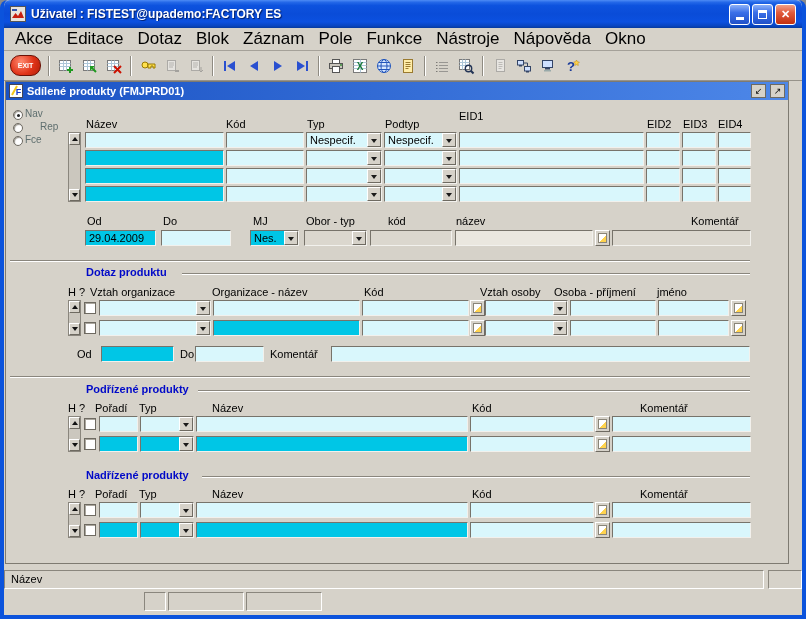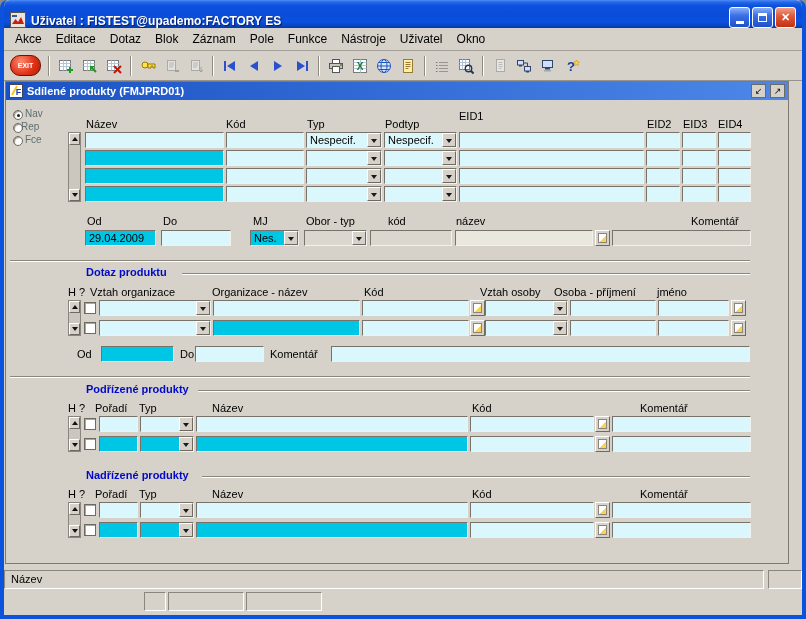--- a/index.html
+++ b/index.html
@@ -1,28 +1,28 @@
 <!DOCTYPE html>
 <html><head>
 <meta charset="utf-8">
 <style>
 *{margin:0;padding:0;box-sizing:border-box}
 body{background:#8a8a8a;font-family:"Liberation Sans",sans-serif}
 .screen{position:relative;width:806px;height:619px;background:#D6D2C9;border:4px solid #0B53DC;border-top:none;border-radius:8px 8px 0 0;overflow:hidden;font-family:"Liberation Sans",sans-serif}
 
-.titlebar{position:absolute;top:0;left:0;right:0;height:28px;border-radius:6px 6px 0 0;background:linear-gradient(180deg,#4E8CF5 0%,#2468E8 8%,#0D52DE 20%,#0A4CD8 50%,#0B50E0 78%,#0845C2 92%,#063A9E 100%);display:flex;align-items:flex-end;padding:0 6px;gap:5px}
+.titlebar{position:absolute;top:0;left:0;right:0;height:28px;border-radius:6px 6px 0 0;background:linear-gradient(180deg,#4E8CF5 0%,#2468E8 8%,#0D52DE 20%,#0A4CD8 50%,#0B50E0 78%,#0845C2 92%,#063A9E 100%);display:flex;align-items:center;padding:0 6px;gap:5px}
 .title-text{color:#fff;font-weight:bold;font-size:12px;text-shadow:1px 1px 1px rgba(0,20,80,.85);flex:1;white-space:nowrap;overflow:hidden}
 .winbtns{display:flex;gap:2px}
 .wbtn{width:21px;height:21px;border-radius:3px;border:1px solid #fff;display:flex;align-items:center;justify-content:center;color:#fff;font-size:11px;font-weight:bold;background:linear-gradient(180deg,#8CB0F8 0%,#3A6FE8 40%,#2050C8 100%)}
 .wbtn.close{background:linear-gradient(180deg,#F0A088 0%,#E25B3C 40%,#C23010 100%)}
 .wg-min{display:block;width:8px;height:3px;background:#fff;margin-top:9px}
 .wg-max{display:block;width:9px;height:9px;border:1px solid #fff;border-top-width:3px}
 
 .menubar{position:absolute;top:28px;left:0;right:0;height:23px;background:#D6D2C9;border-bottom:1px solid #A5A199;display:flex;align-items:center;padding-left:4px}
-.mitem{font-size:12px;padding:3px 7px;color:#000;cursor:default;white-space:nowrap}
+.mitem{font-size:17px;padding:3px 7px;color:#000;cursor:default;white-space:nowrap}
 
 .toolbar{position:absolute;top:51px;left:0;right:0;height:30px;background:#D6D2C9;border-bottom:1px solid #97938A;display:flex;align-items:center;padding-left:6px}
 .tbtn{width:24px;height:23px;display:flex;align-items:center;justify-content:center}
 .tsep{width:2px;height:20px;border-left:1px solid #8F8B82;border-right:1px solid #FFF;margin:0 4px}
 .exit{width:31px;height:21px;border-radius:10px;border:1px solid #6B1106;background:radial-gradient(circle at 35% 30%,#FF8A70,#E03318 55%,#B01E08);color:#fff;font-size:7px;font-weight:bold;display:flex;align-items:center;justify-content:center;margin-right:3px;font-family:"Liberation Sans",sans-serif}
 
 .mdi{position:absolute;left:1px;top:81px;width:784px;height:483px;border:1px solid #7E7A71;background:#D6D2C9}
 .mdi-tb{position:absolute;left:0;top:0;right:0;height:18px;background:linear-gradient(90deg,#1A52C4,#4D87E8);display:flex;align-items:center;padding:0 3px;gap:4px}
 .mdi-title{color:#fff;font-size:11px;font-weight:bold;flex:1;white-space:nowrap}
 .mdi-arrow{width:15px;height:14px;background:#D6D2C9;border:1px solid #6E6A61;font-size:9px;line-height:12px;text-align:center;color:#111}
@@ -77,21 +77,21 @@
 
   <div class="menubar">
     <span class="mitem">Akce</span>
     <span class="mitem">Editace</span>
     <span class="mitem">Dotaz</span>
     <span class="mitem">Blok</span>
     <span class="mitem">Záznam</span>
     <span class="mitem">Pole</span>
     <span class="mitem">Funkce</span>
     <span class="mitem">Nástroje</span>
-    <span class="mitem">Uživatel</span>
+    <span class="mitem">Nápověda</span>
     <span class="mitem">Okno</span>
   </div>
 
   <div class="toolbar">
     <button class="exit">EXIT</button>
     <span class="tsep"></span>
     <span class="tbtn">
         <svg width="18" height="18">
           <rect x="2.5" y="3.5" width="11" height="10" fill="#fff" stroke="#7a7a7a"></rect>
           <path d="M2.5 6.5h11M2.5 9.5h11M6.5 3.5v10M9.5 3.5v10" stroke="#ADC6D8" fill="none"></path>
@@ -241,21 +241,21 @@
         </svg>
       <span class="mdi-title">Sdílené produkty (FMJPRD01)</span>
       <span class="mdi-arrow">↙</span>
       <span class="mdi-arrow">↗</span>
     </div>
     <div class="canvas">
 
       <span class="radio sel" style="left:7px;top:10px"></span>
       <span class="rlb" style="left:19px;top:8px">Nav</span>
       <span class="radio" style="left:7px;top:23px"></span>
-      <span class="rlb" style="left:15px;top:21px">Rep</span>
+      <span class="rlb" style="left:34px;top:21px">Rep</span>
       <span class="radio" style="left:7px;top:36px"></span>
       <span class="rlb" style="left:19px;top:34px">Fce</span>
 
       <span class="lb" style="left:80px;top:18px">Název</span>
       <span class="lb" style="left:220px;top:18px">Kód</span>
       <span class="lb" style="left:301px;top:18px">Typ</span>
       <span class="lb" style="left:379px;top:18px">Podtyp</span>
       <span class="lb" style="left:453px;top:10px">EID1</span>
       <span class="lb" style="left:641px;top:18px">EID2</span>
       <span class="lb" style="left:677px;top:18px">EID3</span>

